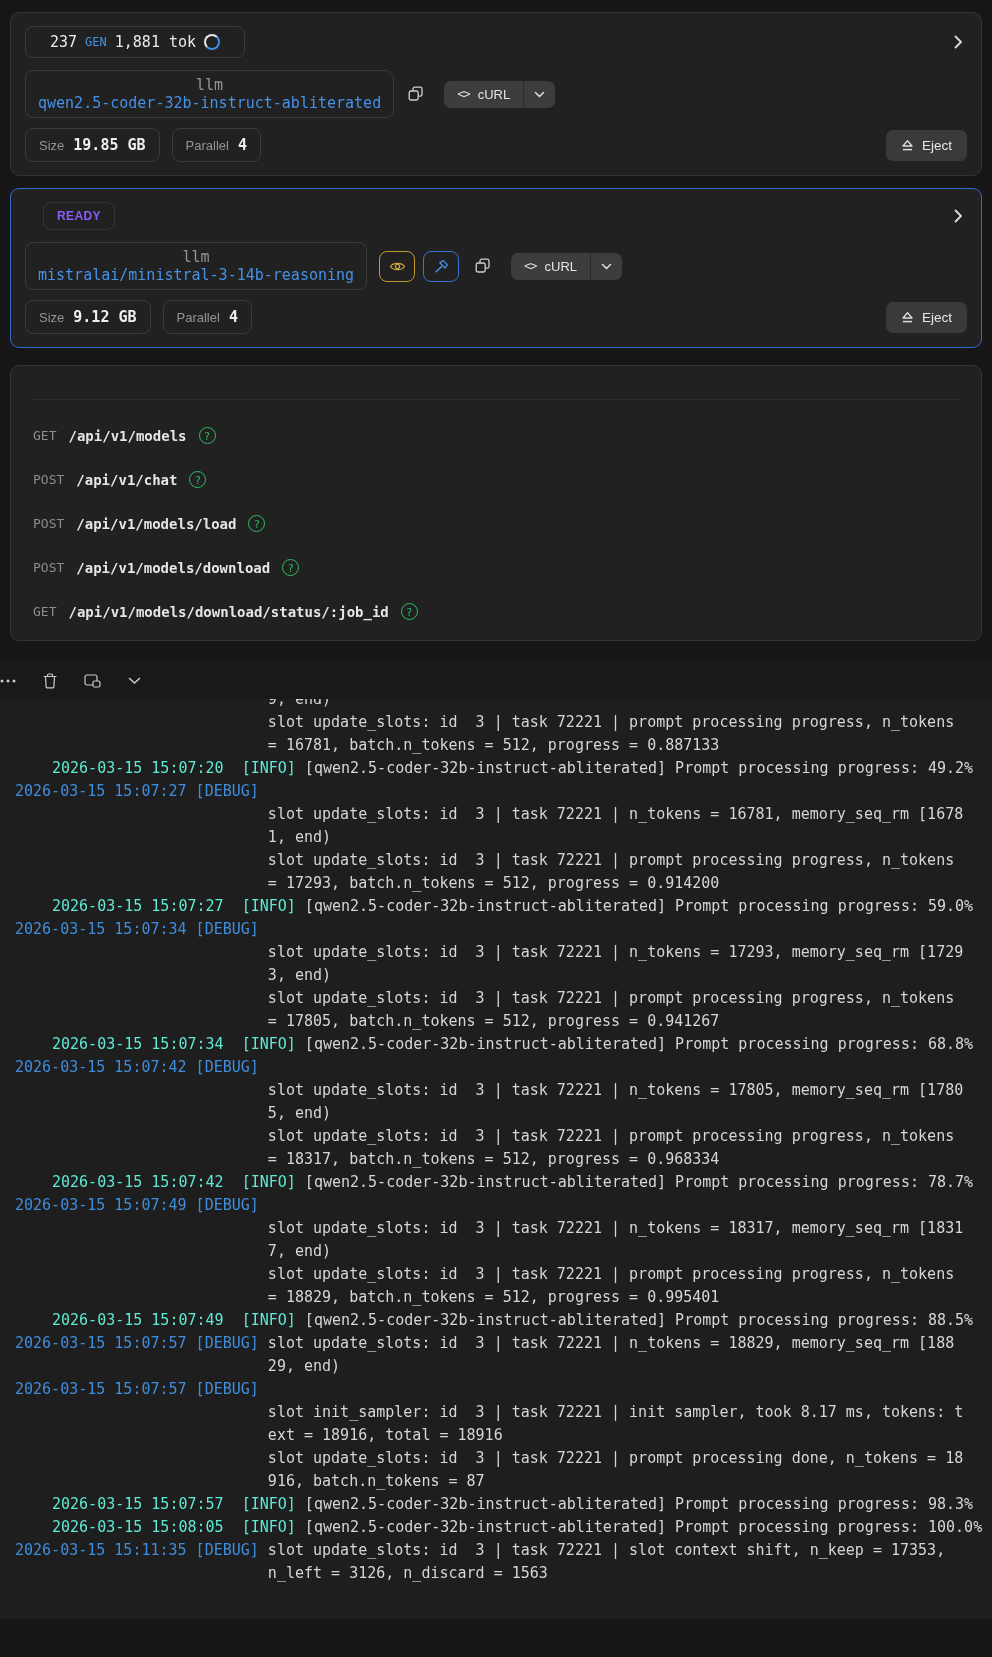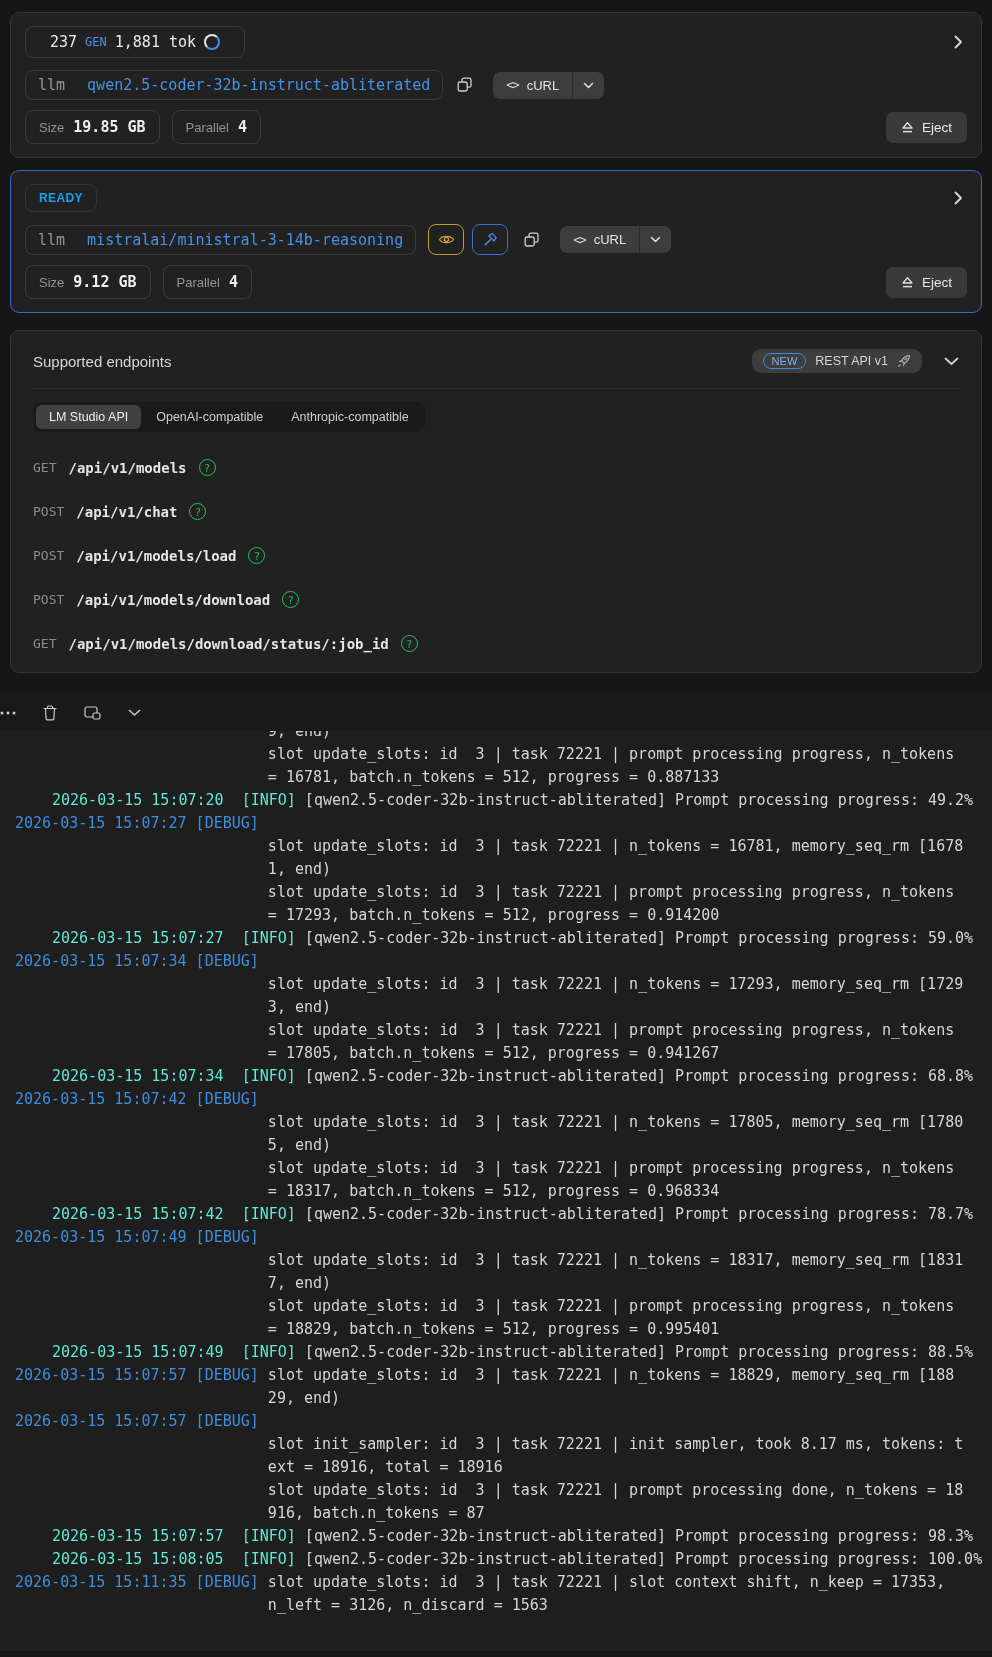--- a/index.html
+++ b/index.html
@@ -15,41 +15,41 @@
   .row-between { justify-content:space-between; }
   .pill { display:inline-flex; align-items:center; gap:9px; border:1px solid #3a3a3a;
           border-radius:8px; padding:6px 24px; background:transparent; }
   .stats-pill { gap:8px; }
   .t-white { color:#ececec; font-size:15px; }
   .t-blue  { color:#4691e8; }
   .t-dim   { color:#949494; }
   .gen-lbl { font-size:12px; color:#4691e8; }
   .spinner { width:16px; height:16px; border-radius:50%; border:2.6px solid #e3e6ea;
              border-bottom-color:#3f8fe8; border-right-color:#3f8fe8; display:inline-block; }
-  .model-pill { font-size:15px; gap:22px; padding:5px 12px; }
+  .model-pill { font-size:15px; gap:0; padding:5px 12px;flex-direction:column; }
   .model-name { font-size:15px; }
   .icon-btn { background:none; border:none; display:inline-flex; align-items:center;
               justify-content:center; cursor:pointer; padding:4px; }
   .tool-btn { border:1px solid #3a3a3a; border-radius:8px; width:36px; height:31px;
               display:inline-flex; align-items:center; justify-content:center; background:transparent; }
   .tool-btn.gold { border-color:#c29b2c; }
   .tool-btn.blue { border-color:#3b6fd4; }
   .curl-btn { display:inline-flex; align-items:stretch; background:#3d3d3d; border-radius:7px;
               overflow:hidden; cursor:pointer; }
   .curl-main { display:flex; align-items:center; gap:8px; padding:6px 13px; }
   .code-glyph { font-family:"DejaVu Sans Mono", monospace; font-size:12px; letter-spacing:-1px; color:#dcdcdc; }
   .curl-lbl { font-size:13px; color:#e5e5e5; }
   .curl-caret { display:flex; align-items:center; padding:0 10px; border-left:1px solid #2b2b2b; }
   .stat-pill { padding:7px 13px; font-size:13px; }
   .stat-val { font-size:15px; font-weight:bold; color:#efefef; }
   .eject-btn { display:inline-flex; align-items:center; gap:8px; background:#3a3a3a; border:none;
                border-radius:7px; padding:8px 15px; color:#e8e8e8; font-size:13.5px; cursor:pointer;
                font-family:"Liberation Sans", sans-serif; }
   .ready-badge { display:inline-block; border:1px solid #353535; border-radius:8px; padding:6px 13px;
-                 color:#0ea5e9; font-size:12px; font-weight:600; letter-spacing:.4px; }
+                 color:#8b5cf6; font-size:12px; font-weight:600; letter-spacing:.4px;margin-left:18px; }
   .mt12 { margin-top:12px; } .mt10 { margin-top:10px; }
   .gap8 { gap:8px; } .gap10 { gap:10px; } .gap12 { gap:12px;text-align:right; }
   .chev-right { display:inline-flex; padding:4px; cursor:pointer; }
 
   
   .endpoints-card { margin:17px 10px 0 10px; background:#212121; border:1px solid #343434;
                     border-radius:9px; padding:18px 22px 20px 22px; }
   .ep-header { display:flex; align-items:center; justify-content:space-between; }
   .ep-title { font-size:15px; color:#d6d6d6; }
   .ep-header-right { display:flex; align-items:center; gap:22px; }
@@ -207,45 +207,21 @@
       <svg width="13" height="13" viewBox="0 0 13 13">
           <path d="M6.5 1.8 L11 7 H2 Z" fill="none" stroke="#dedede" stroke-width="1.3" stroke-linejoin="round"></path>
           <line x1="2" y1="10.6" x2="11" y2="10.6" stroke="#dedede" stroke-width="1.5"></line>
         </svg>
       <span>Eject</span>
     </button>
   </div>
 </section>
 
 <section class="endpoints-card">
-  <div class="ep-header">
-    <span class="ep-title">Supported endpoints</span>
-    <div class="ep-header-right">
-      <div class="rest-pill">
-        <span class="new-badge">NEW</span>
-        <span class="rest-lbl">REST API v1</span>
-        <svg width="14" height="14" viewBox="0 0 14 14">
-            <path d="M12.4 1.6 C9.3 1.7 6.2 3.6 4.8 6.8 L7.2 9.2 C10.4 7.8 12.3 4.7 12.4 1.6 Z" fill="none" stroke="#b9b9b9" stroke-width="1.1" stroke-linejoin="round"></path>
-            <circle cx="9" cy="5" r="1.1" fill="none" stroke="#b9b9b9" stroke-width="0.9"></circle>
-            <path d="M4.8 6.8 L2.6 7.4 M7.2 9.2 L6.6 11.4 M3.2 10.8 L1.8 12.2" stroke="#b9b9b9" stroke-width="1.1" stroke-linecap="round"></path>
-          </svg>
-      </div>
-      <span style="display:inline-flex;cursor:pointer;">
-        <svg width="15" height="9" viewBox="0 0 15 9">
-            <polyline points="1.5,1.5 7.5,7 13.5,1.5" fill="none" stroke="#d0d0d0" stroke-width="1.8" stroke-linecap="round" stroke-linejoin="round"></polyline>
-          </svg>
-      </span>
-    </div>
-  </div>
   <hr class="ep-divider">
-  <div class="ep-tabs">
-      <div class="ep-tab active">LM Studio API</div>
-      <div class="ep-tab">OpenAI-compatible</div>
-      <div class="ep-tab">Anthropic-compatible</div>
-    </div>
   <div class="ep-list">
       <div class="ep-row">
         <span class="ep-method">GET</span>
         <span class="ep-path">/api/v1/models</span>
         <span class="help-icon">?</span>
       </div>
       <div class="ep-row">
         <span class="ep-method">POST</span>
         <span class="ep-path">/api/v1/chat</span>
         <span class="help-icon">?</span>

